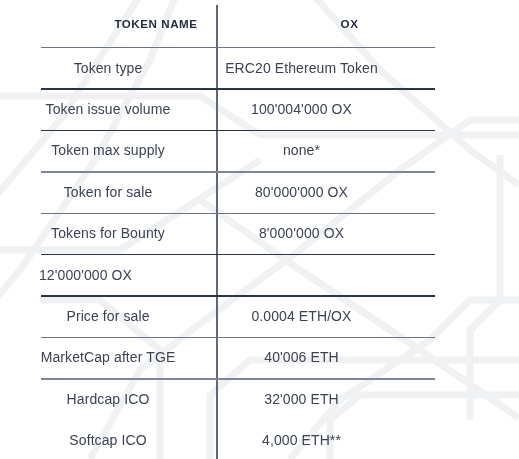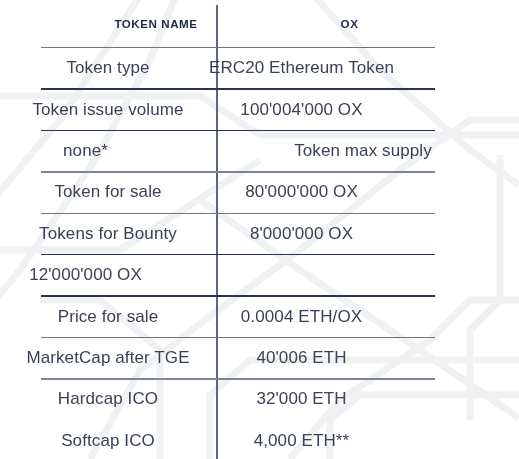--- a/index.html
+++ b/index.html
@@ -82,21 +82,21 @@
   .cell-name {
     width: 216px;
   }
   .cell-value {
     width: 255px;
     padding-right: 84px;
     box-sizing: border-box;
   }
 
   .label {
-    font-size: 17px;
+    font-size: 14px;
     color: #3a4253;
     letter-spacing: 0.1px;
     white-space: nowrap;
     line-height: 1;
   }
   .header-row .label {
     font-size: 11.6px;
     font-weight: bold;
     color: #232c44;
     letter-spacing: 0.55px;
@@ -163,25 +163,25 @@
         <div class="row">
           <div class="cell cell-name">
             <span class="label">Token issue volume</span>
           </div>
           <div class="cell cell-value">
             <span class="label">100'004'000 OX</span>
           </div>
         </div>
         <div class="row-divider dark"></div>
         <div class="row">
+          <div class="cell cell-name">
+            <span class="label">Token max supply</span>
+          </div>
           <div class="cell cell-value">
             <span class="label">none*</span>
-          </div>
-          <div class="cell cell-name">
-            <span class="label">Token max supply</span>
           </div>
         </div>
         <div class="row-divider light"></div>
         <div class="row">
           <div class="cell cell-name">
             <span class="label">Token for sale</span>
           </div>
           <div class="cell cell-value">
             <span class="label">80'000'000 OX</span>
           </div>

